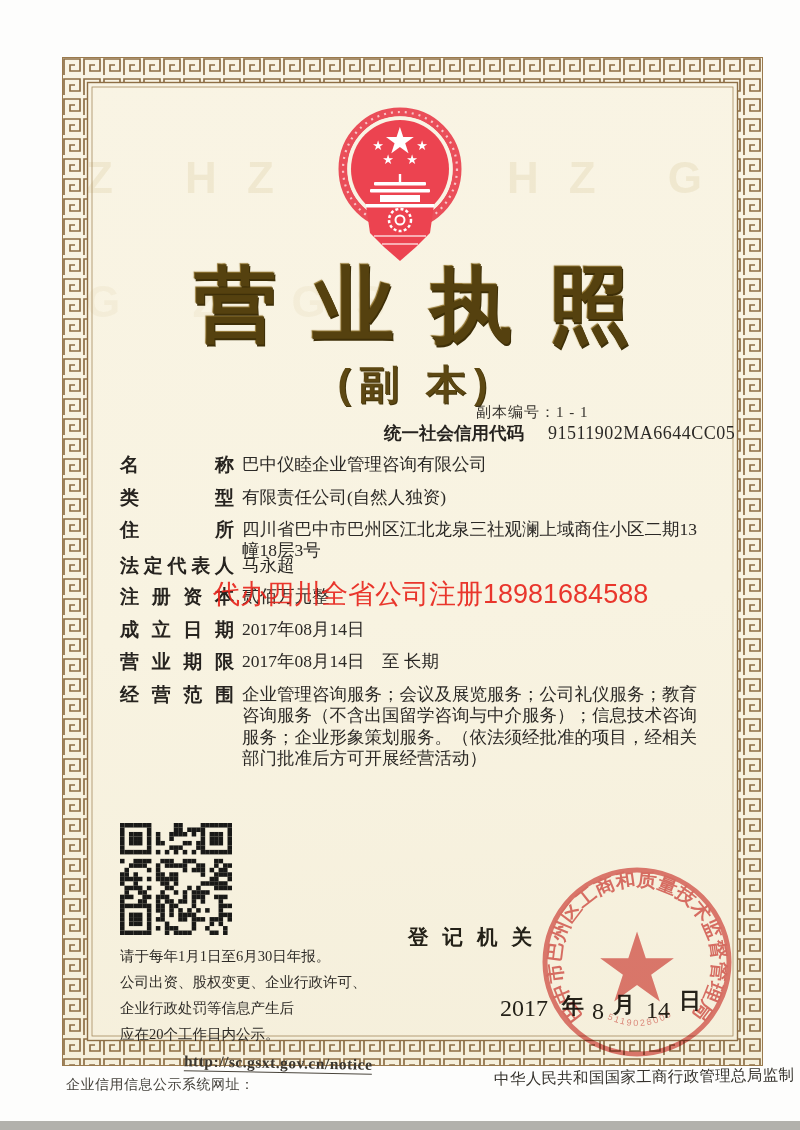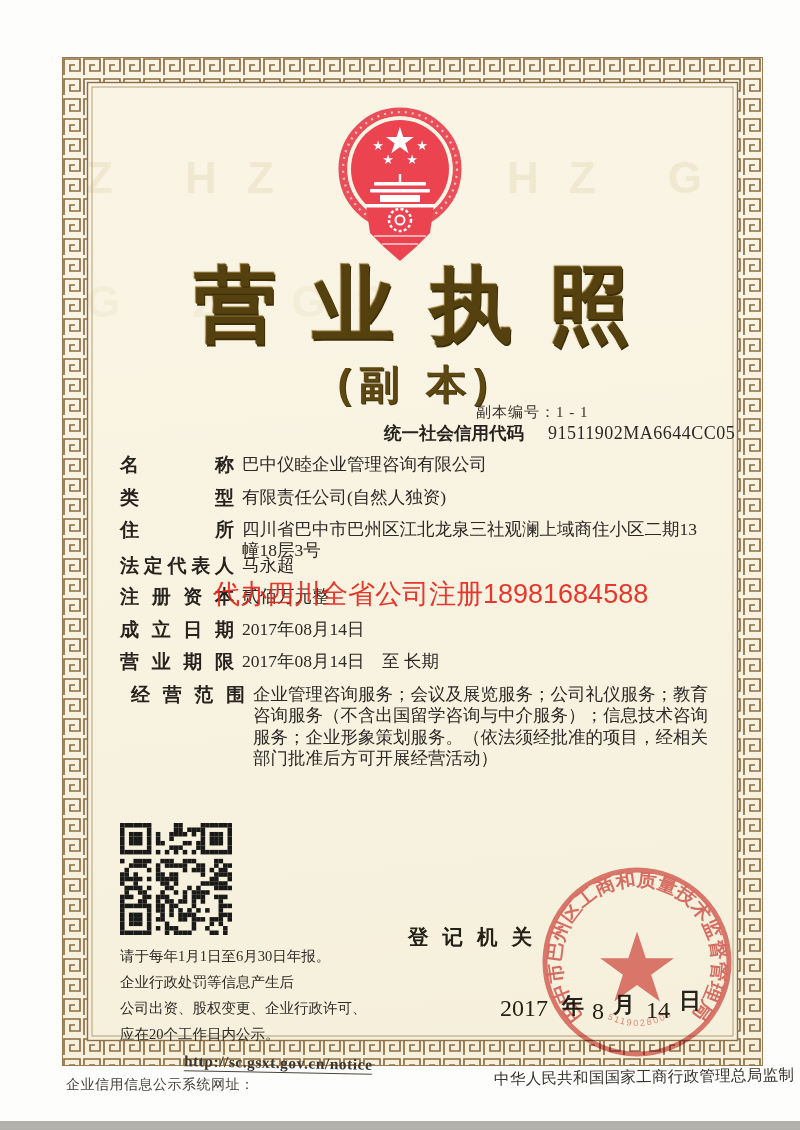--- a/index.html
+++ b/index.html
@@ -146,21 +146,21 @@
       <div class="fvalue">贰佰万元整</div>
     </div>
     <div class="frow" style="top:561px;">
       <div class="flabel">成立日期</div>
       <div class="fvalue">2017年08月14日</div>
     </div>
     <div class="frow" style="top:593px;">
       <div class="flabel">营业期限</div>
       <div class="fvalue">2017年08月14日　至 长期</div>
     </div>
-    <div class="frow" style="top:626px;margin-left:11px;">
+    <div class="frow" style="top:626px;">
       <div class="flabel">经营范围</div>
       <div class="fvalue">企业管理咨询服务；会议及展览服务；公司礼仪服务；教育咨询服务（不含出国留学咨询与中介服务）；信息技术咨询服务；企业形象策划服务。（依法须经批准的项目，经相关部门批准后方可开展经营活动）</div>
     </div>
 
     <div class="wmark" style="color:#e8261d;">代办四川全省公司注册18981684588</div>
 
     <svg class="qr" id="qr-svg" viewBox="0 0 110 110">
         <rect x="0.00" y="0.00" width="4.45" height="4.45" fill="#191917"></rect>
         <rect x="4.40" y="0.00" width="4.45" height="4.45" fill="#191917"></rect>
         <rect x="8.80" y="0.00" width="4.45" height="4.45" fill="#191917"></rect>
@@ -465,22 +465,22 @@
         <rect x="57.20" y="105.60" width="4.45" height="4.45" fill="#191917"></rect>
         <rect x="61.60" y="105.60" width="4.45" height="4.45" fill="#191917"></rect>
         <rect x="66.00" y="105.60" width="4.45" height="4.45" fill="#191917"></rect>
         <rect x="88.00" y="105.60" width="4.45" height="4.45" fill="#191917"></rect>
         <rect x="92.40" y="105.60" width="4.45" height="4.45" fill="#191917"></rect>
         <rect x="101.20" y="105.60" width="4.45" height="4.45" fill="#191917"></rect>
       </svg>
 
     <div class="notes">
       <div>请于每年1月1日至6月30日年报。</div>
+      <div>公司出资、股权变更、企业行政许可、</div>
       <div>企业行政处罚等信息产生后</div>
-      <div>公司出资、股权变更、企业行政许可、</div>
       <div>应在20个工作日内公示。</div>
     </div>
 
     <div class="regauth">登记机关</div>
 
     <div class="dateline">
       <span class="d-num" style="left:438px;top:938px;">2017</span>
       <span class="d-unit" style="left:500px;top:934px;">年</span>
       <span class="d-num" style="left:530px;top:941px;">8</span>
       <span class="d-unit" style="left:551px;top:933px;">月</span>

